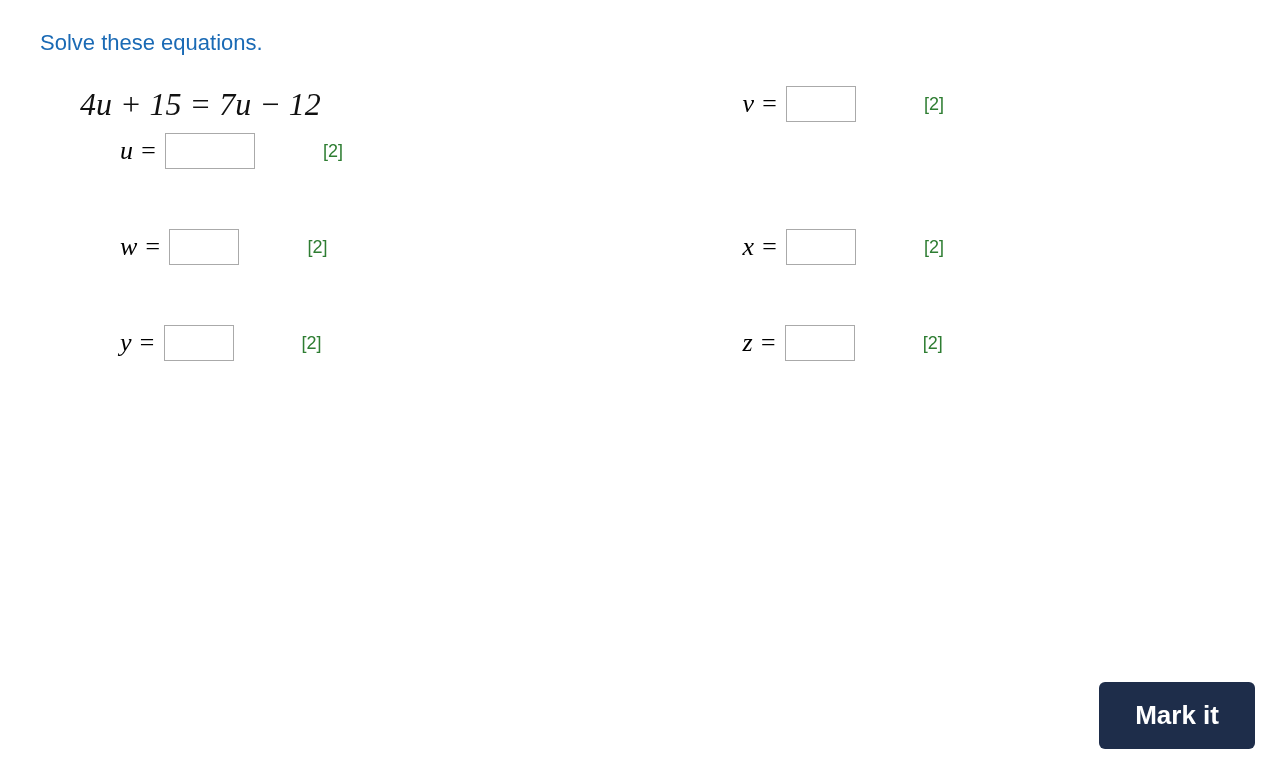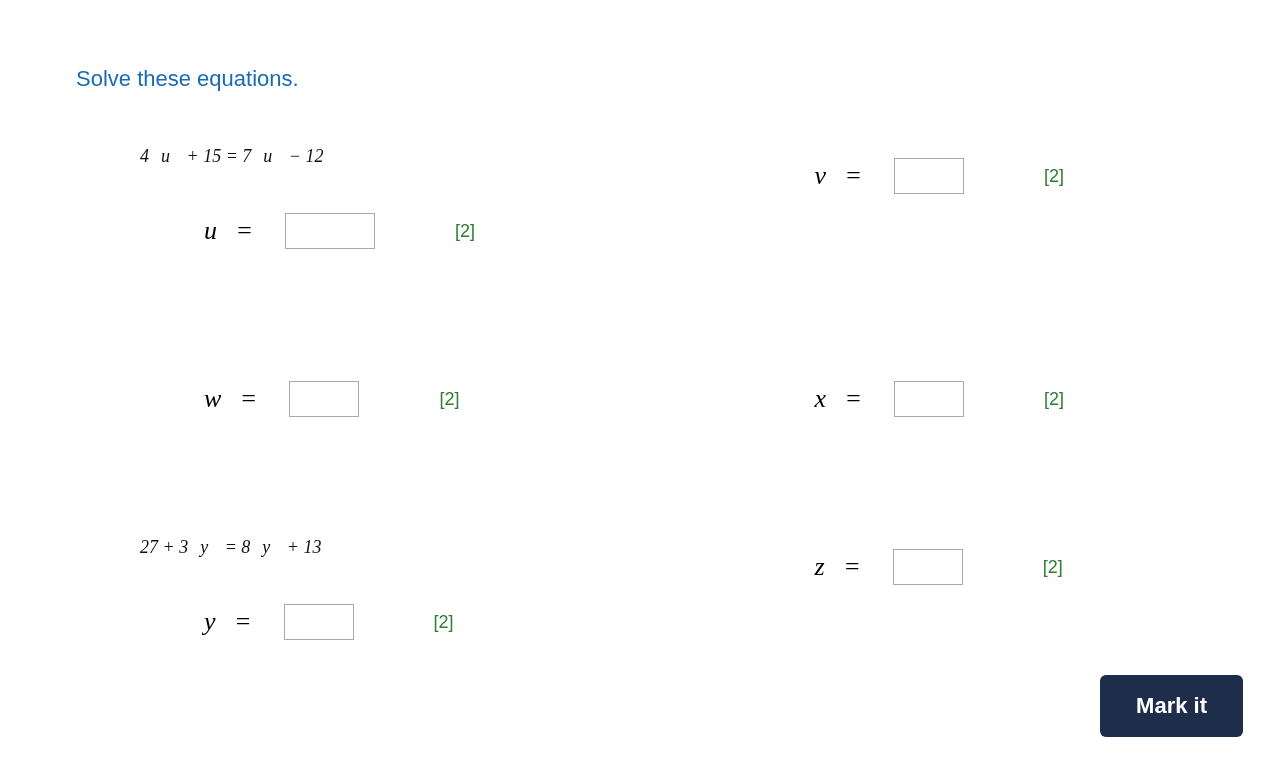--- a/index.html
+++ b/index.html
@@ -1,15 +1,15 @@
 <!DOCTYPE html>
 <html><head>
   <meta charset="utf-8">
   <style>
-    * { box-sizing: border-box; margin: 12px; padding: 0; }
+    * { box-sizing: border-box; margin: 0; padding: 0; }
     body {
       background: #ffffff;
       font-family: 'Times New Roman', Times, serif;
       padding: 30px 40px;
       width: 1285px;
       min-height: 769px;
       position: relative;
     }
     .page-title {
       color: #1a6ab5;
@@ -23,21 +23,21 @@
       grid-template-columns: 1fr 1fr;
       row-gap: 60px;
       column-gap: 40px;
     }
     .equation-block {
       display: flex;
       flex-direction: column;
       gap: 10px;
     }
     .equation-line {
-      font-size: 18px;
+      font-size: 32px;
       font-style: italic;
       color: #111;
       padding-left: 40px;
     }
     .answer-line {
       display: flex;
       align-items: center;
       gap: 8px;
       font-size: 26px;
       font-style: italic;
@@ -65,21 +65,21 @@
     }
     .mark-it-btn {
       position: fixed;
       bottom: 20px;
       right: 30px;
       background-color: #1e2d4a;
       color: #ffffff;
       border: none;
       border-radius: 6px;
       padding: 18px 36px;
-      font-size: 22px;
+      font-size: 26px;
       font-family: Arial, sans-serif;
       font-weight: bold;
       cursor: pointer;
     }
   </style>
 </head>
 <body>
 
 <h1 class="page-title">Solve these equations.</h1>
 
@@ -114,23 +114,20 @@
 
   <div class="equation-block">
     <div class="answer-line">
       <span><i>x</i> =</span>
       <input class="answer-input" type="text" aria-label="x answer" style="">
       <span class="marks">[2]</span>
     </div>
   </div>
 
   <div class="equation-block">
-    <div class="equation-line">
-      27 + 3<i>y</i> = 8<i>y</i> + 13
-    </div>
     <div class="answer-line">
       <span><i>y</i> =</span>
       <input class="answer-input" type="text" aria-label="y answer" style="">
       <span class="marks">[2]</span>
     </div>
   </div>
 
   <div class="equation-block">
     <div class="answer-line">
       <span><i>z</i> =</span>

